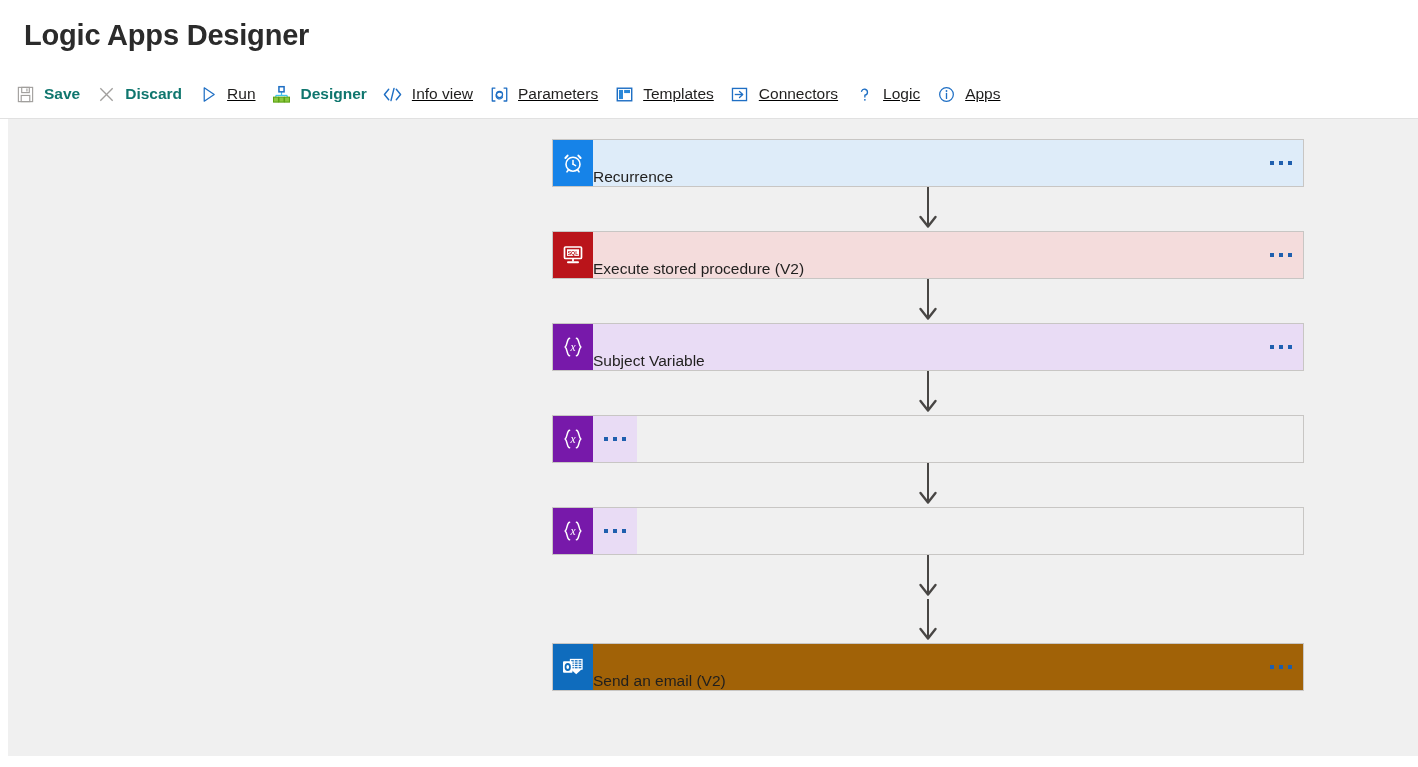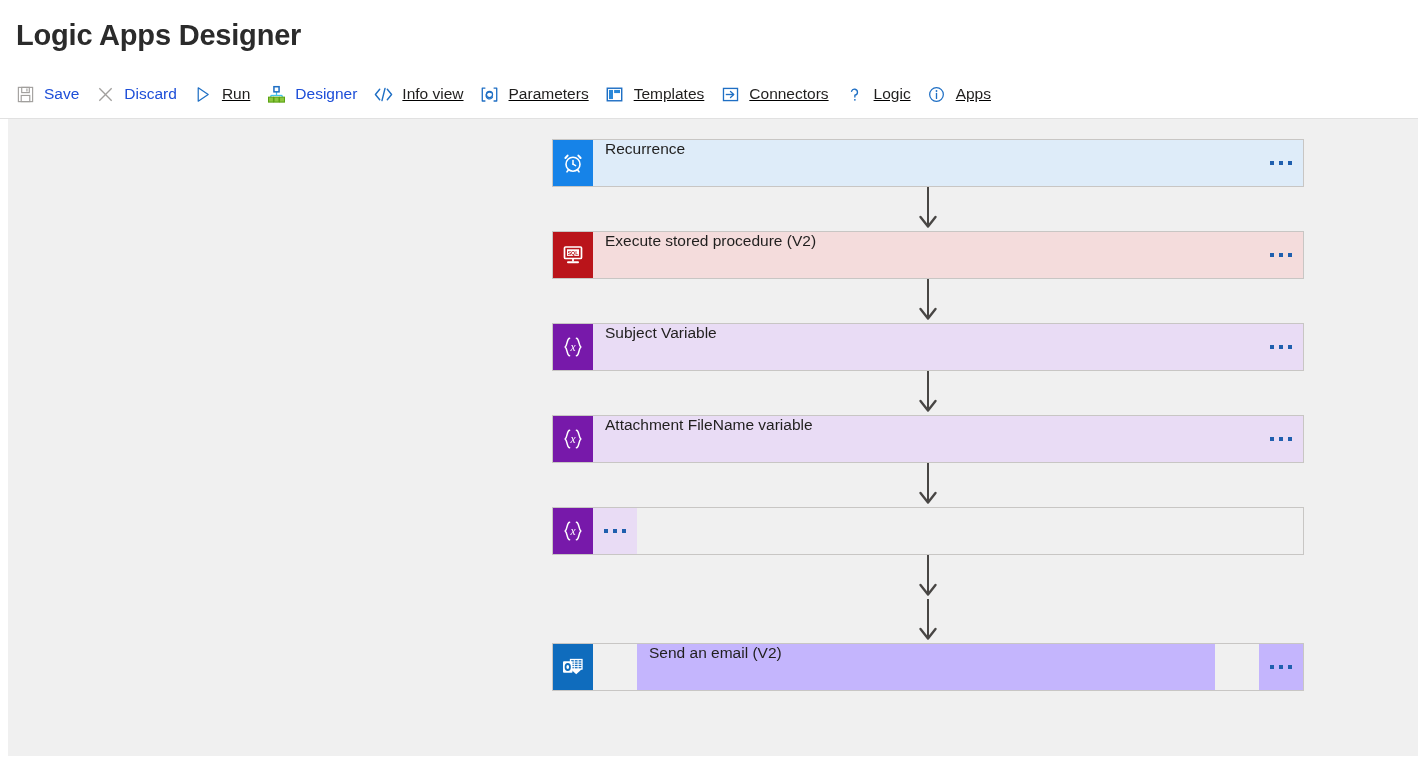--- a/index.html
+++ b/index.html
@@ -13,21 +13,21 @@
     font-family: "Liberation Sans", sans-serif;
     overflow: hidden;
   }
 
   
   .page-header {
     height: 70px;
     background: #ffffff;
     display: flex;
     align-items: center;
-    padding-left: 16px;
+    padding-left: 24px;
     box-sizing: border-box;
   }
   .page-title {
     font-size: 29px;
     font-weight: bold;
     color: #2b2b2b;
     letter-spacing: -0.2px;
     line-height: 1;
   }
 
@@ -57,21 +57,21 @@
     align-items: center;
     justify-content: center;
     margin-right: 8px;
     flex: 0 0 auto;
   }
   .tb-label {
     font-size: 15.5px;
     color: #201f1e;
     line-height: 1;
   }
-  .tb-item.disabled .tb-label { color: #1d4ed8; }
+  .tb-item.disabled .tb-label { color: #0f766e; font-weight: bold; }
 
   .toolbar-divider {
     height: 1px;
     background: #e1e1e1;
     margin: 0;
   }
 
   
   .canvas {
     position: relative;
@@ -101,22 +101,21 @@
   .card-icon {
     width: 40px;
     flex: 0 0 40px;
     display: flex;
     align-items: center;
     justify-content: center;
   }
   .card-body {
     flex: 1 1 auto;
     display: flex;
-    align-items: flex-start;
-    padding-left: 12px;
+    align-items: flex-end;
     min-width: 0;
   }
   .card-title {
     font-size: 15.5px;
     color: #201f1e;
     white-space: nowrap;
     overflow: hidden;
     text-overflow: ellipsis;
   }
   .card-menu {
@@ -146,21 +145,21 @@
 
   .theme-variable .card-body,
   .theme-variable .card-menu { background: #e9dcf5; }
   .theme-variable .card-icon { background: #7719aa; }
 
   .theme-dataops .card-body,
   .theme-dataops .card-menu { background: #ece5fb; }
   .theme-dataops .card-icon { background: #8364e8; }
 
   .theme-outlook .card-body,
-  .theme-outlook .card-menu { background: #c4b5fd; margin-left: 44px; }
+  .theme-outlook .card-menu { background: #a16207; }
   .theme-outlook .card-icon { background: #0f6cbd; }
 
   
   .connector {
     height: 44px;
     width: 752px;
     display: flex;
     justify-content: center;
     align-items: center;
     position: relative;
@@ -376,23 +375,20 @@
       </svg>
     </div>
 
     <div class="card theme-variable">
       <div class="card-icon">
         <svg width="28" height="24" viewBox="0 0 28 24">
           <path d="M10.6 3.2 C7.8 3.2 8.6 10 6.2 12 C8.6 14 7.8 20.8 10.6 20.8" fill="none" stroke="#ffffff" stroke-width="1.5" stroke-linecap="round"></path>
           <path d="M17.4 3.2 C20.2 3.2 19.4 10 21.8 12 C19.4 14 20.2 20.8 17.4 20.8" fill="none" stroke="#ffffff" stroke-width="1.5" stroke-linecap="round"></path>
           <text x="14" y="16.2" font-family="Liberation Serif, serif" font-style="italic" font-size="11.5" fill="#ffffff" text-anchor="middle">x</text>
         </svg>
-      </div>
-      <div class="card-body">
-        <span class="card-title">Attachment FileName variable</span>
       </div>
       <div class="card-menu">
           <i></i>
           <i></i>
           <i></i>
         </div>
     </div>
 
     <div class="connector">
       <svg width="22" height="44" viewBox="0 0 22 44">

